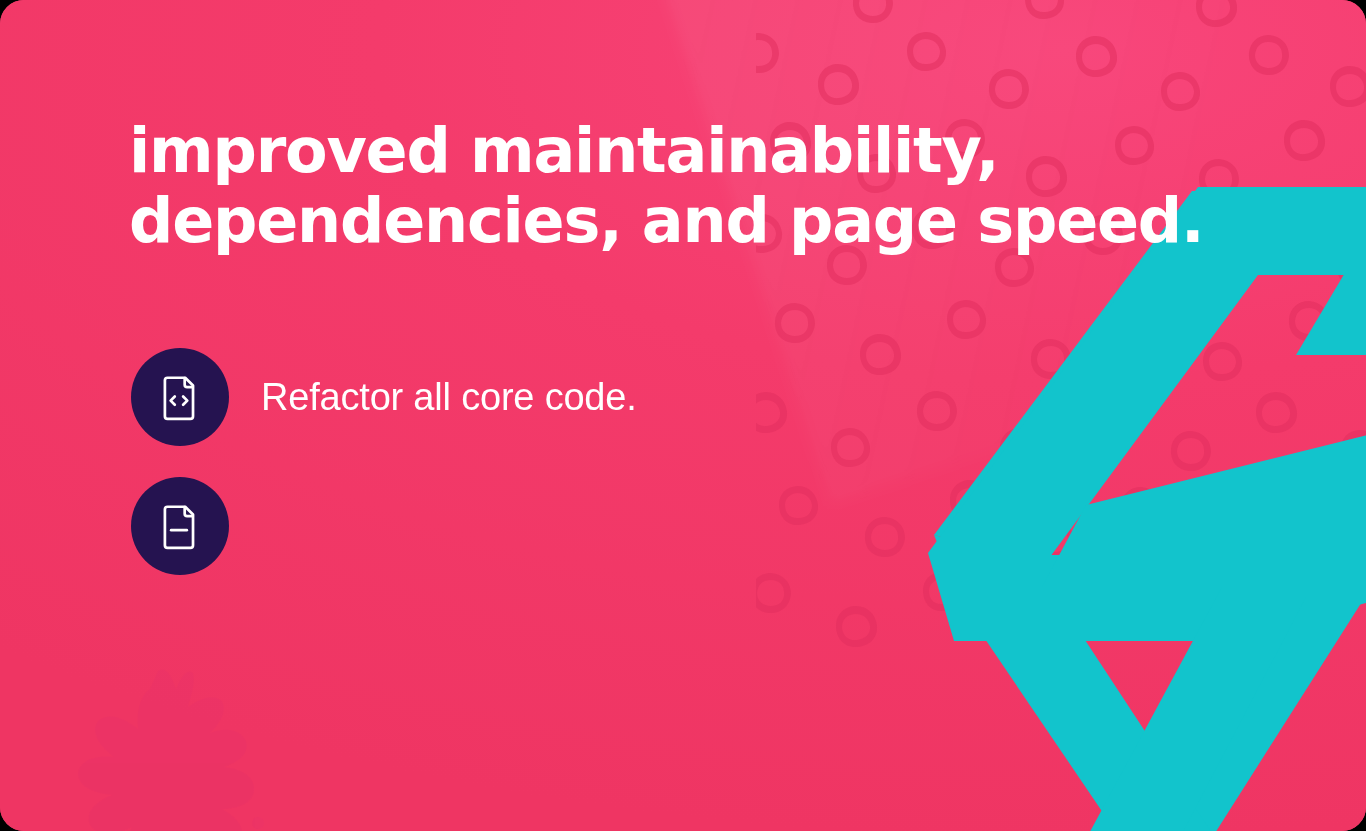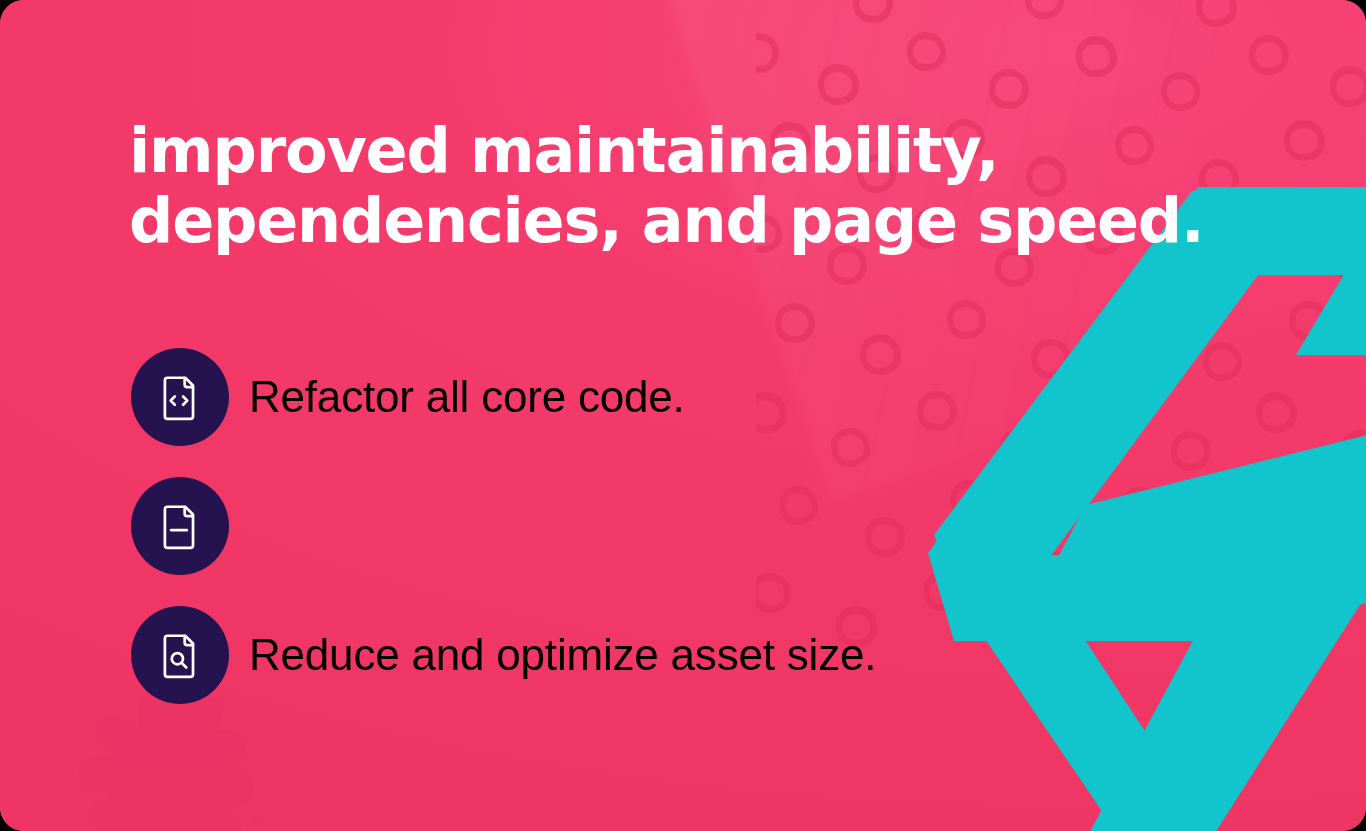--- a/index.html
+++ b/index.html
@@ -123,25 +123,25 @@
     height: 98px;
     border-radius: 50%;
     background: #251350;
     display: flex;
     align-items: center;
     justify-content: center;
   }
   .bullet-icon svg { display: block; }
 
   .bullet-label {
-    margin-left: 20px;
-    color: #000000;
+    margin-left: 32px;
+    color: #ffffff;
     font-family: "Liberation Sans", sans-serif;
     font-weight: 400;
-    font-size: 44px;
+    font-size: 38px;
     line-height: 44px;
     letter-spacing: -0.2px;
     white-space: nowrap;
   }
 </style>
 </head>
 <body>
 
 <div class="slide">
 
@@ -322,27 +322,16 @@
       <li class="bullet-item">
         <span class="bullet-icon">
           <svg width="50" height="50" viewBox="0 0 48 48" fill="none" stroke="#ffffff" stroke-width="2.6" stroke-linecap="round" stroke-linejoin="round" xmlns="http://www.w3.org/2000/svg" aria-hidden="true">
             <path d="M12 5.5 h17 L36.5 13 v29.5 a2.5 2.5 0 0 1 -2.5 2.5 H12 a2.5 2.5 0 0 1 -2.5 -2.5 V8 A2.5 2.5 0 0 1 12 5.5 Z"></path>
             <path d="M28.5 5.8 v6.4 a2.3 2.3 0 0 0 2.3 2.3 h5.5"></path>
             <path d="M15.5 28 h15"></path>
           </svg>
         </span>
       </li>
 
-      <li class="bullet-item">
-        <span class="bullet-icon">
-          <svg width="50" height="50" viewBox="0 0 48 48" fill="none" stroke="#ffffff" stroke-width="2.6" stroke-linecap="round" stroke-linejoin="round" xmlns="http://www.w3.org/2000/svg" aria-hidden="true">
-            <path d="M12 5.5 h17 L36.5 13 v29.5 a2.5 2.5 0 0 1 -2.5 2.5 H12 a2.5 2.5 0 0 1 -2.5 -2.5 V8 A2.5 2.5 0 0 1 12 5.5 Z"></path>
-            <path d="M28.5 5.8 v6.4 a2.3 2.3 0 0 0 2.3 2.3 h5.5"></path>
-            <circle cx="21.5" cy="27.5" r="5.4"></circle>
-            <path d="M25.6 31.6 L30 36"></path>
-          </svg>
-        </span>
-        <span class="bullet-label">Reduce and optimize asset size.</span>
-      </li>
 
     </ul>
   </div>
 </div>
 
 </body></html>

